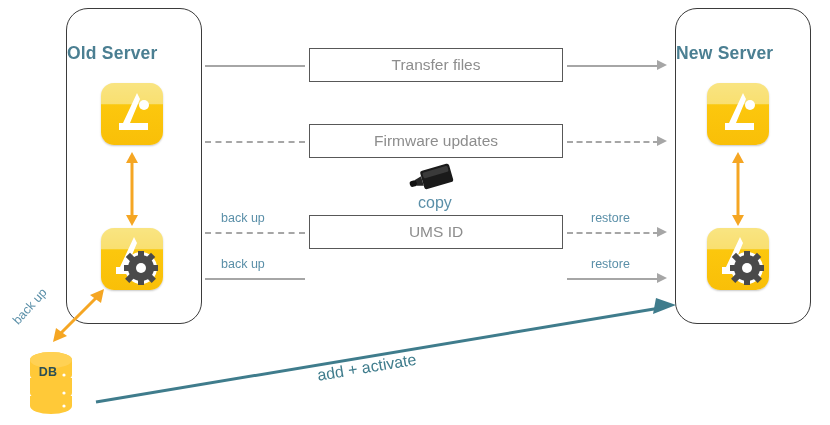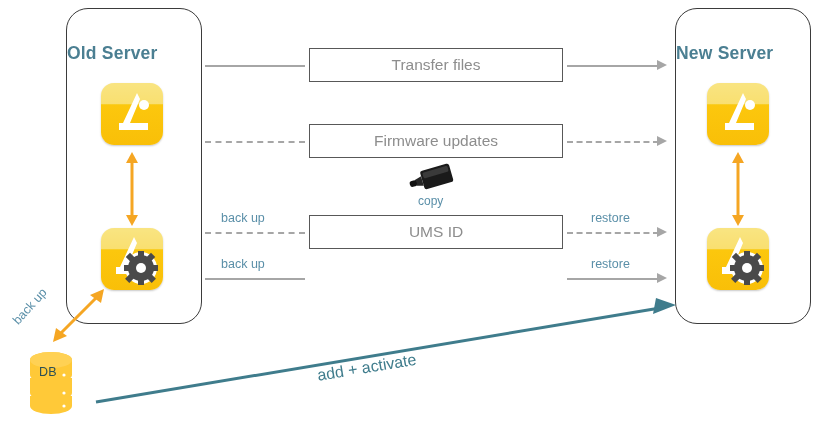--- a/index.html
+++ b/index.html
@@ -123,21 +123,21 @@
   .edge-label {
     position: absolute;
     color: #5a8fa8;
     font-size: 12.5px;
     white-space: nowrap;
   }
   #lbl-backup-1  { left: 221px; top: 211px; }
   #lbl-backup-2  { left: 221px; top: 257px; }
   #lbl-restore-1 { left: 591px; top: 211px; }
   #lbl-restore-2 { left: 591px; top: 257px; }
-  #lbl-copy      { left: 418px; top: 194px; font-size: 12px; text-align: center; }
+  #lbl-copy      { left: 418px; top: 194px; font-size: 16px; text-align: center; }
 
   
   #usb-icon {
     position: absolute;
     left: 404px;
     top: 163px;
     width: 58px;
     height: 30px;
   }
 
@@ -158,21 +158,21 @@
     width: 54px;
     height: 66px;
   }
   #db-label {
     position: absolute;
     left: 27px;
     top: 365px;
     width: 42px;
     text-align: center;
     font-size: 12.5px;
-    font-weight: normal;
+    font-weight: bold;
     color: #2b4f55;
     letter-spacing: .3px;
   }
 
   
   #lbl-backup-db {
     position: absolute;
     left: 10px;
     top: 318px;
     color: #5a8fa8;

